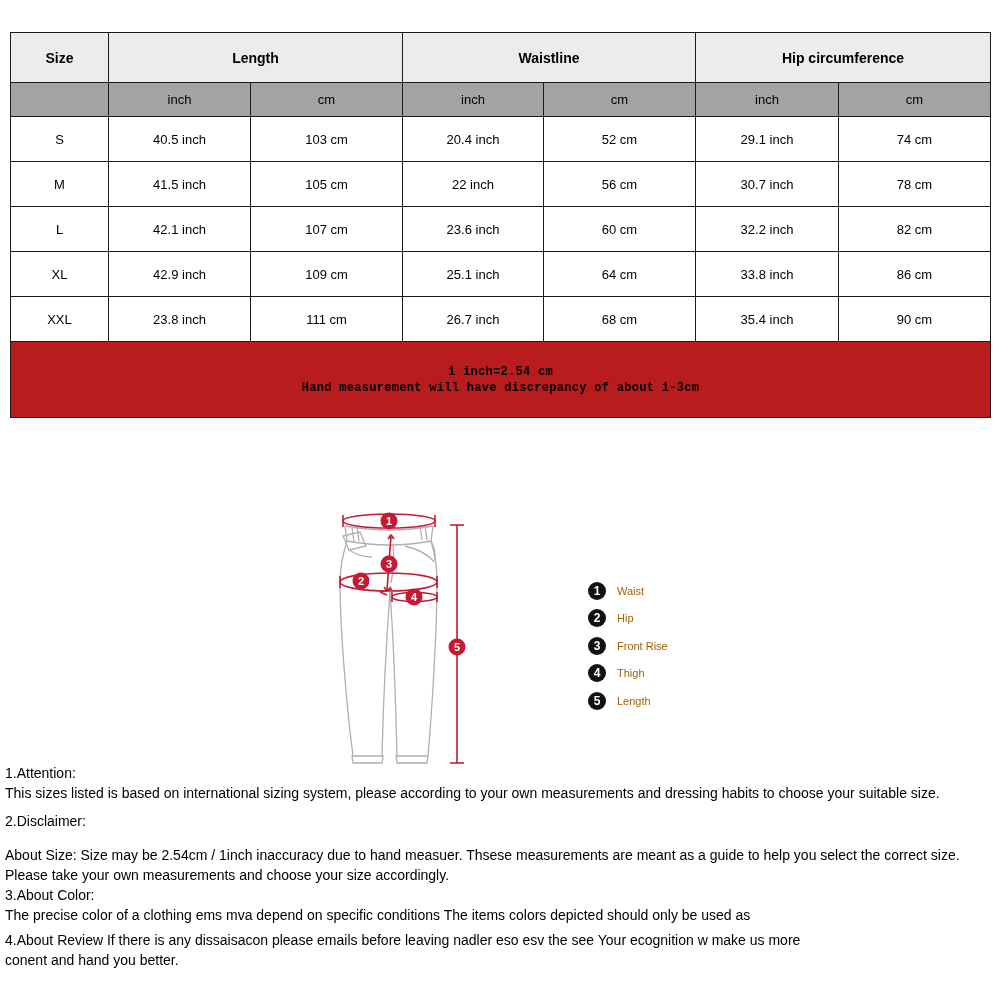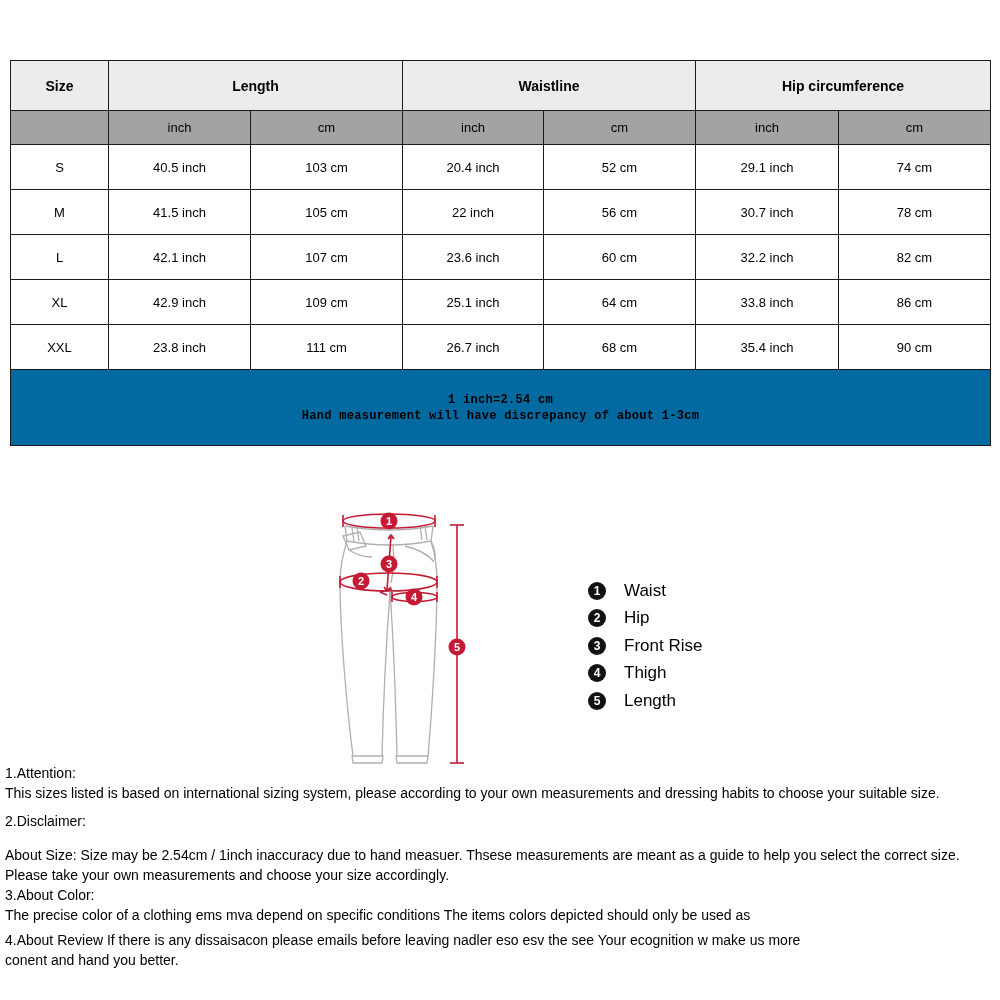--- a/index.html
+++ b/index.html
@@ -4,44 +4,44 @@
 <style>
   html,body{margin:0;padding:0;}
   body{
     width:1000px;height:1000px;position:relative;background:#ffffff;
     font-family:"Liberation Sans",sans-serif;color:#000;
     -webkit-font-smoothing:antialiased;
   }
   
   .size-table{
     position:absolute;left:10px;top:32px;width:980px;
-    border-collapse:collapse;table-layout:fixed;margin-top:28px;
+    border-collapse:collapse;table-layout:fixed;
   }
   .size-table th,.size-table td{
     border:1px solid #1a1a1a;text-align:center;vertical-align:middle;
     padding:0;overflow:hidden;
   }
   .row-groups th{height:49px;background:#ececec;font-size:14px;font-weight:bold;}
   .row-units th{height:33px;background:#a3a3a3;font-size:13px;font-weight:normal;}
   .size-table tbody td{height:44px;font-size:13px;background:#fff;}
   .size-table tfoot td{
-    height:75px;background:#0369a1;
+    height:75px;background:#b91c1c;
     font-family:"Liberation Mono","DejaVu Sans Mono",monospace;
     font-weight:bold;font-size:12px;line-height:16px;letter-spacing:0.3px;
   }
   
   .pants-svg{position:absolute;left:320px;top:495px;width:160px;height:290px;}
   .legend{position:absolute;left:588px;top:577px;}
   .legend-row{display:flex;align-items:center;height:27.5px;}
   .legend-num{
     width:18px;height:18px;border-radius:50%;background:#111111;color:#fff;
     font-size:12px;font-weight:bold;display:flex;align-items:center;
     justify-content:center;flex:0 0 18px;
   }
-  .legend-label{font-size:17px;margin-left:18px;color:#000000;}
+  .legend-label{font-size:11px;margin-left:11px;color:#a16207;}
   
   .notes{position:absolute;left:5px;top:763px;width:993px;font-size:14px;line-height:20px;}
   .notes .line{white-space:nowrap;}
   .mt4{margin-top:0;}
   .mt5{margin-top:14px;}
   .mt8{margin-top:8px;}
   .mt11{margin-top:5px;}
 </style>
 </head>
 <body>

